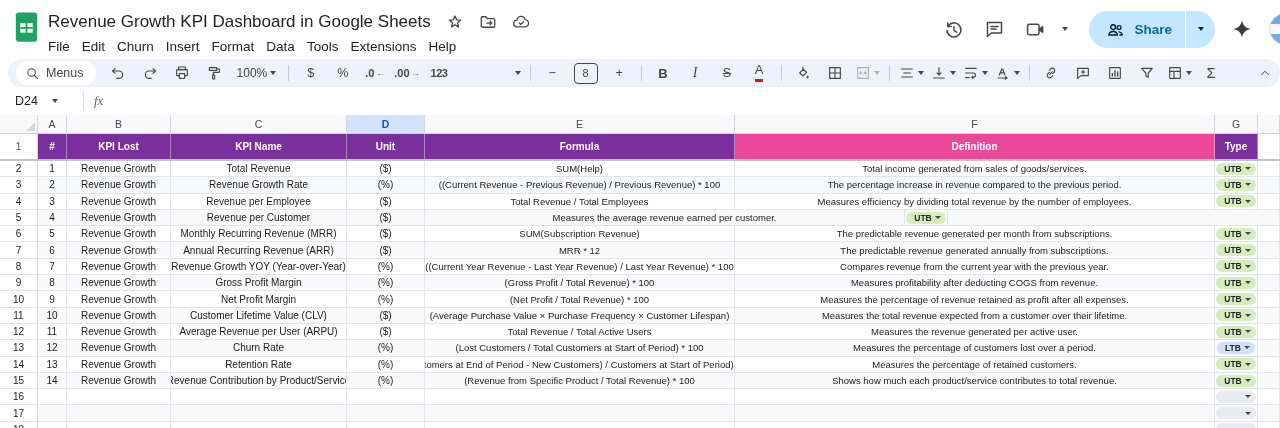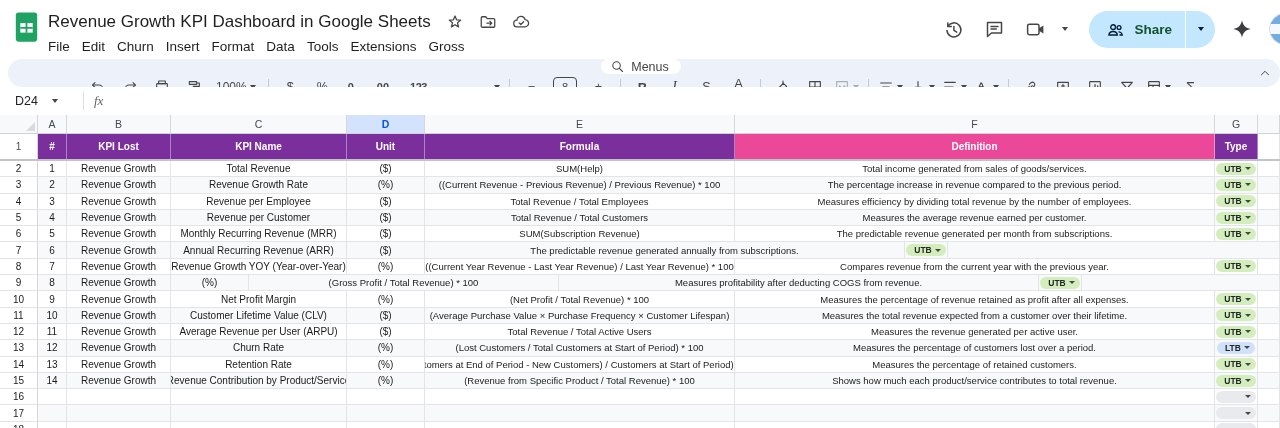--- a/index.html
+++ b/index.html
@@ -12,32 +12,32 @@
   
   #titlebar{position:absolute;top:0;left:0;right:0;height:57px;background:#fff;}
   #logo{position:absolute;left:13px;top:11px;}
   #titleblock{position:absolute;left:48px;top:10px;}
   .title-row{display:flex;align-items:center;gap:15px;height:24px;}
   #doc-title{font-size:17px;color:#1f1f1f;white-space:nowrap;}
   .menu-row{display:flex;align-items:center;height:22px;margin-left:-6px;margin-top:1px;}
   .menu-item{font-size:13.5px;color:#1f1f1f;padding:1px 6px;border-radius:6px;cursor:pointer;}
   #tb-right{position:absolute;right:0;top:9px;height:40px;display:flex;align-items:center;gap:15px;}
   .tb-act{width:24px;height:24px;}
-  #share-pill{display:flex;align-items:flex-start;height:37px;background:#c2e7ff;border-radius:19px;color:#14532d;margin-left:6px;}
+  #share-pill{display:flex;align-items:flex-start;height:37px;background:#c2e7ff;border-radius:19px;color:#0369a1;margin-left:6px;}
   #share-main{display:flex;align-items:center;gap:9px;padding:0 13px 0 17px;height:100%;cursor:pointer;}
   #share-label{font-size:13.5px;font-weight:600;}
   #share-caret{display:flex;align-items:center;justify-content:center;width:29px;height:100%;border-left:1px solid rgba(255,255,255,.95);cursor:pointer;}
   #share-caret .caret{border-top-color:#001d35;}
   #sparkle{width:24px;height:24px;}
   #avatar{width:30px;height:30px;border-radius:50%;margin-right:-13px;flex:none;position:relative;overflow:hidden;
      background:linear-gradient(180deg,#74acdf 0 34%,#f6f8ff 34% 66%,#74acdf 66%);border:1px solid #d5dbe3;}
   #avatar::after{content:"";position:absolute;left:50%;top:50%;width:8px;height:8px;margin:-4px 0 0 -4px;border-radius:50%;background:#f6b40e;}
   
   #toolbar{position:absolute;top:59px;left:8px;right:8px;height:28px;background:#edf2fa;border-radius:14px;
-           display:flex;align-items:center;padding:0 8px;gap:1px;flex-direction:column;}
+           display:flex;align-items:center;padding:0 8px;gap:1px;}
   #menus-pill{display:flex;align-items:center;gap:6px;background:#fff;border-radius:12px;height:24px;padding:0 12px 0 9px;margin-right:6px;cursor:pointer;}
   #menus-label{font-size:12.5px;color:#444746;}
   .tb-btn{height:24px;min-width:25px;padding:0 3px;display:flex;align-items:center;justify-content:center;gap:3px;
           border-radius:4px;color:#444746;font-size:12.5px;cursor:pointer;white-space:nowrap;}
   .tb-sep{width:1px;height:16px;background:#c6cbd3;margin:0 5px;flex:none;}
   .tb-zoom{font-size:12px;padding:0 6px;}
   .tb-123{font-size:11px;font-weight:700;letter-spacing:-.5px;}
   .tb-dec{font-size:11px;font-weight:700;}
   .tb-dec sub{font-size:8px;margin-left:-1px;}
   .fontdrop{width:62px;justify-content:flex-end;}
@@ -116,21 +116,21 @@
     </div>
     <nav class="menu-row" id="menubar">
           <span class="menu-item">File</span>
           <span class="menu-item">Edit</span>
           <span class="menu-item">Churn</span>
           <span class="menu-item">Insert</span>
           <span class="menu-item">Format</span>
           <span class="menu-item">Data</span>
           <span class="menu-item">Tools</span>
           <span class="menu-item">Extensions</span>
-          <span class="menu-item">Gross</span>
+          <span class="menu-item">Help</span>
         </nav>
   </div>
   <div id="tb-right">
     <span id="action-icons" style="display:flex;gap:17px;align-items:center;">
           <span class="ic tb-act">
             <svg width="21" height="21" viewBox="0 0 24 24">
               <path d="M5.5 8.5A8 8 0 1 1 4.5 13"></path>
               <path d="M5.5 4.5v4h4"></path>
               <path d="M12.5 8.5V13l3.2 2"></path>
             </svg>
@@ -437,21 +437,20 @@
           <span class="chip" style="background:#d4edbc">UTB<span class="caret"></span></span>
         </div>
         <div class="g-cell" style="flex:1"></div>
       </div>
       <div class="g-row drow tint">
         <div class="g-cell gut" style="width:38px">5</div>
         <div class="g-cell" style="width:29px">4</div>
         <div class="g-cell" style="width:104px">Revenue Growth</div>
         <div class="g-cell" style="width:176px">Revenue per Customer</div>
         <div class="g-cell" style="width:78px">($)</div>
-        <div class="g-cell small" style="width:310px">Total Revenue / Total Customers</div>
         <div class="g-cell small" style="width:480px">Measures the average revenue earned per customer.</div>
         <div class="g-cell" style="width:43px">
           <span class="chip" style="background:#d4edbc">UTB<span class="caret"></span></span>
         </div>
         <div class="g-cell" style="flex:1"></div>
       </div>
       <div class="g-row drow">
         <div class="g-cell gut" style="width:38px">6</div>
         <div class="g-cell" style="width:29px">5</div>
         <div class="g-cell" style="width:104px">Revenue Growth</div>
@@ -463,20 +462,21 @@
           <span class="chip" style="background:#d4edbc">UTB<span class="caret"></span></span>
         </div>
         <div class="g-cell" style="flex:1"></div>
       </div>
       <div class="g-row drow tint">
         <div class="g-cell gut" style="width:38px">7</div>
         <div class="g-cell" style="width:29px">6</div>
         <div class="g-cell" style="width:104px">Revenue Growth</div>
         <div class="g-cell" style="width:176px">Annual Recurring Revenue (ARR)</div>
         <div class="g-cell" style="width:78px">($)</div>
+        <div class="g-cell small" style="width:310px">MRR * 12</div>
         <div class="g-cell small" style="width:480px">The predictable revenue generated annually from subscriptions.</div>
         <div class="g-cell" style="width:43px">
           <span class="chip" style="background:#d4edbc">UTB<span class="caret"></span></span>
         </div>
         <div class="g-cell" style="flex:1"></div>
       </div>
       <div class="g-row drow">
         <div class="g-cell gut" style="width:38px">8</div>
         <div class="g-cell" style="width:29px">7</div>
         <div class="g-cell" style="width:104px">Revenue Growth</div>
@@ -486,20 +486,21 @@
         <div class="g-cell small" style="width:480px">Compares revenue from the current year with the previous year.</div>
         <div class="g-cell" style="width:43px">
           <span class="chip" style="background:#d4edbc">UTB<span class="caret"></span></span>
         </div>
         <div class="g-cell" style="flex:1"></div>
       </div>
       <div class="g-row drow tint">
         <div class="g-cell gut" style="width:38px">9</div>
         <div class="g-cell" style="width:29px">8</div>
         <div class="g-cell" style="width:104px">Revenue Growth</div>
+        <div class="g-cell" style="width:176px">Gross Profit Margin</div>
         <div class="g-cell" style="width:78px">(%)</div>
         <div class="g-cell small" style="width:310px">(Gross Profit / Total Revenue) * 100</div>
         <div class="g-cell small" style="width:480px">Measures profitability after deducting COGS from revenue.</div>
         <div class="g-cell" style="width:43px">
           <span class="chip" style="background:#d4edbc">UTB<span class="caret"></span></span>
         </div>
         <div class="g-cell" style="flex:1"></div>
       </div>
       <div class="g-row drow">
         <div class="g-cell gut" style="width:38px">10</div>

